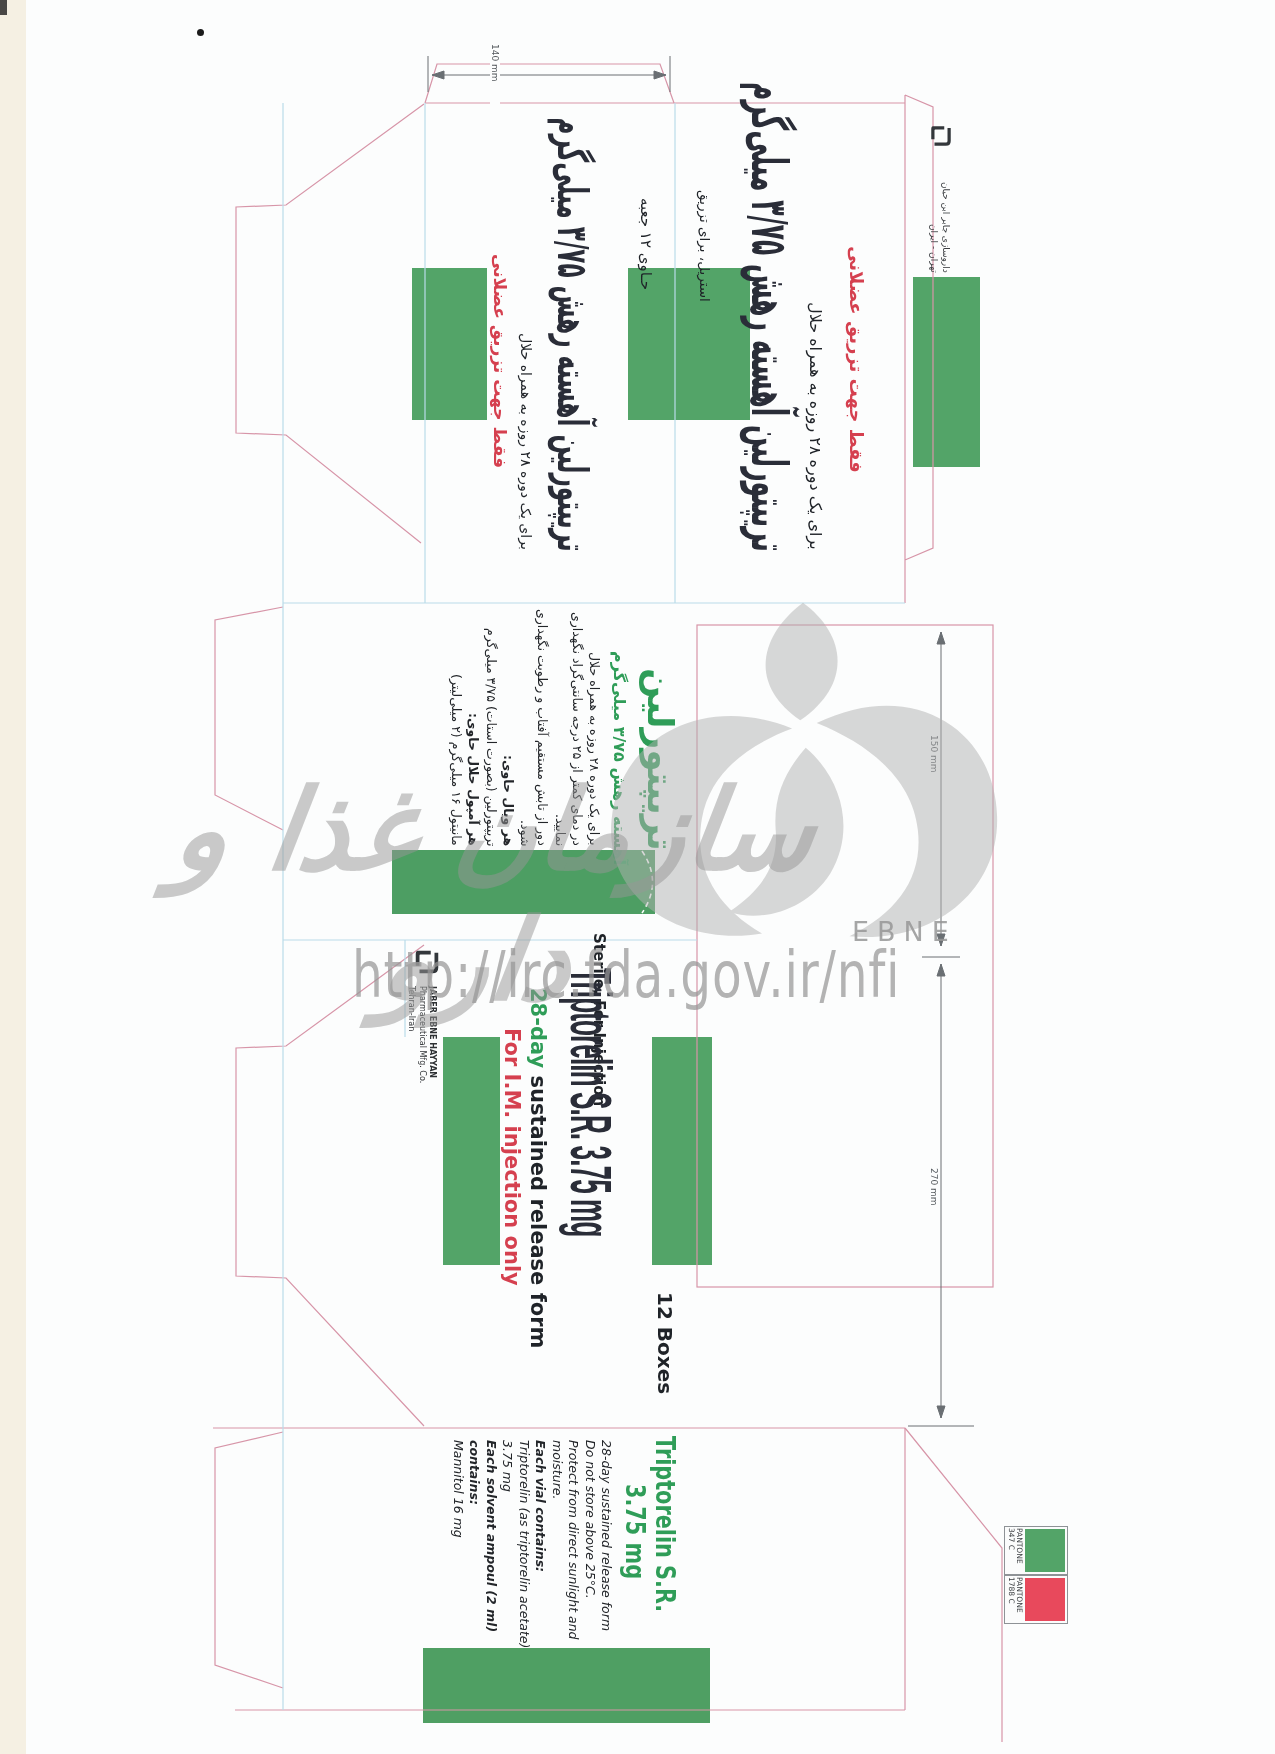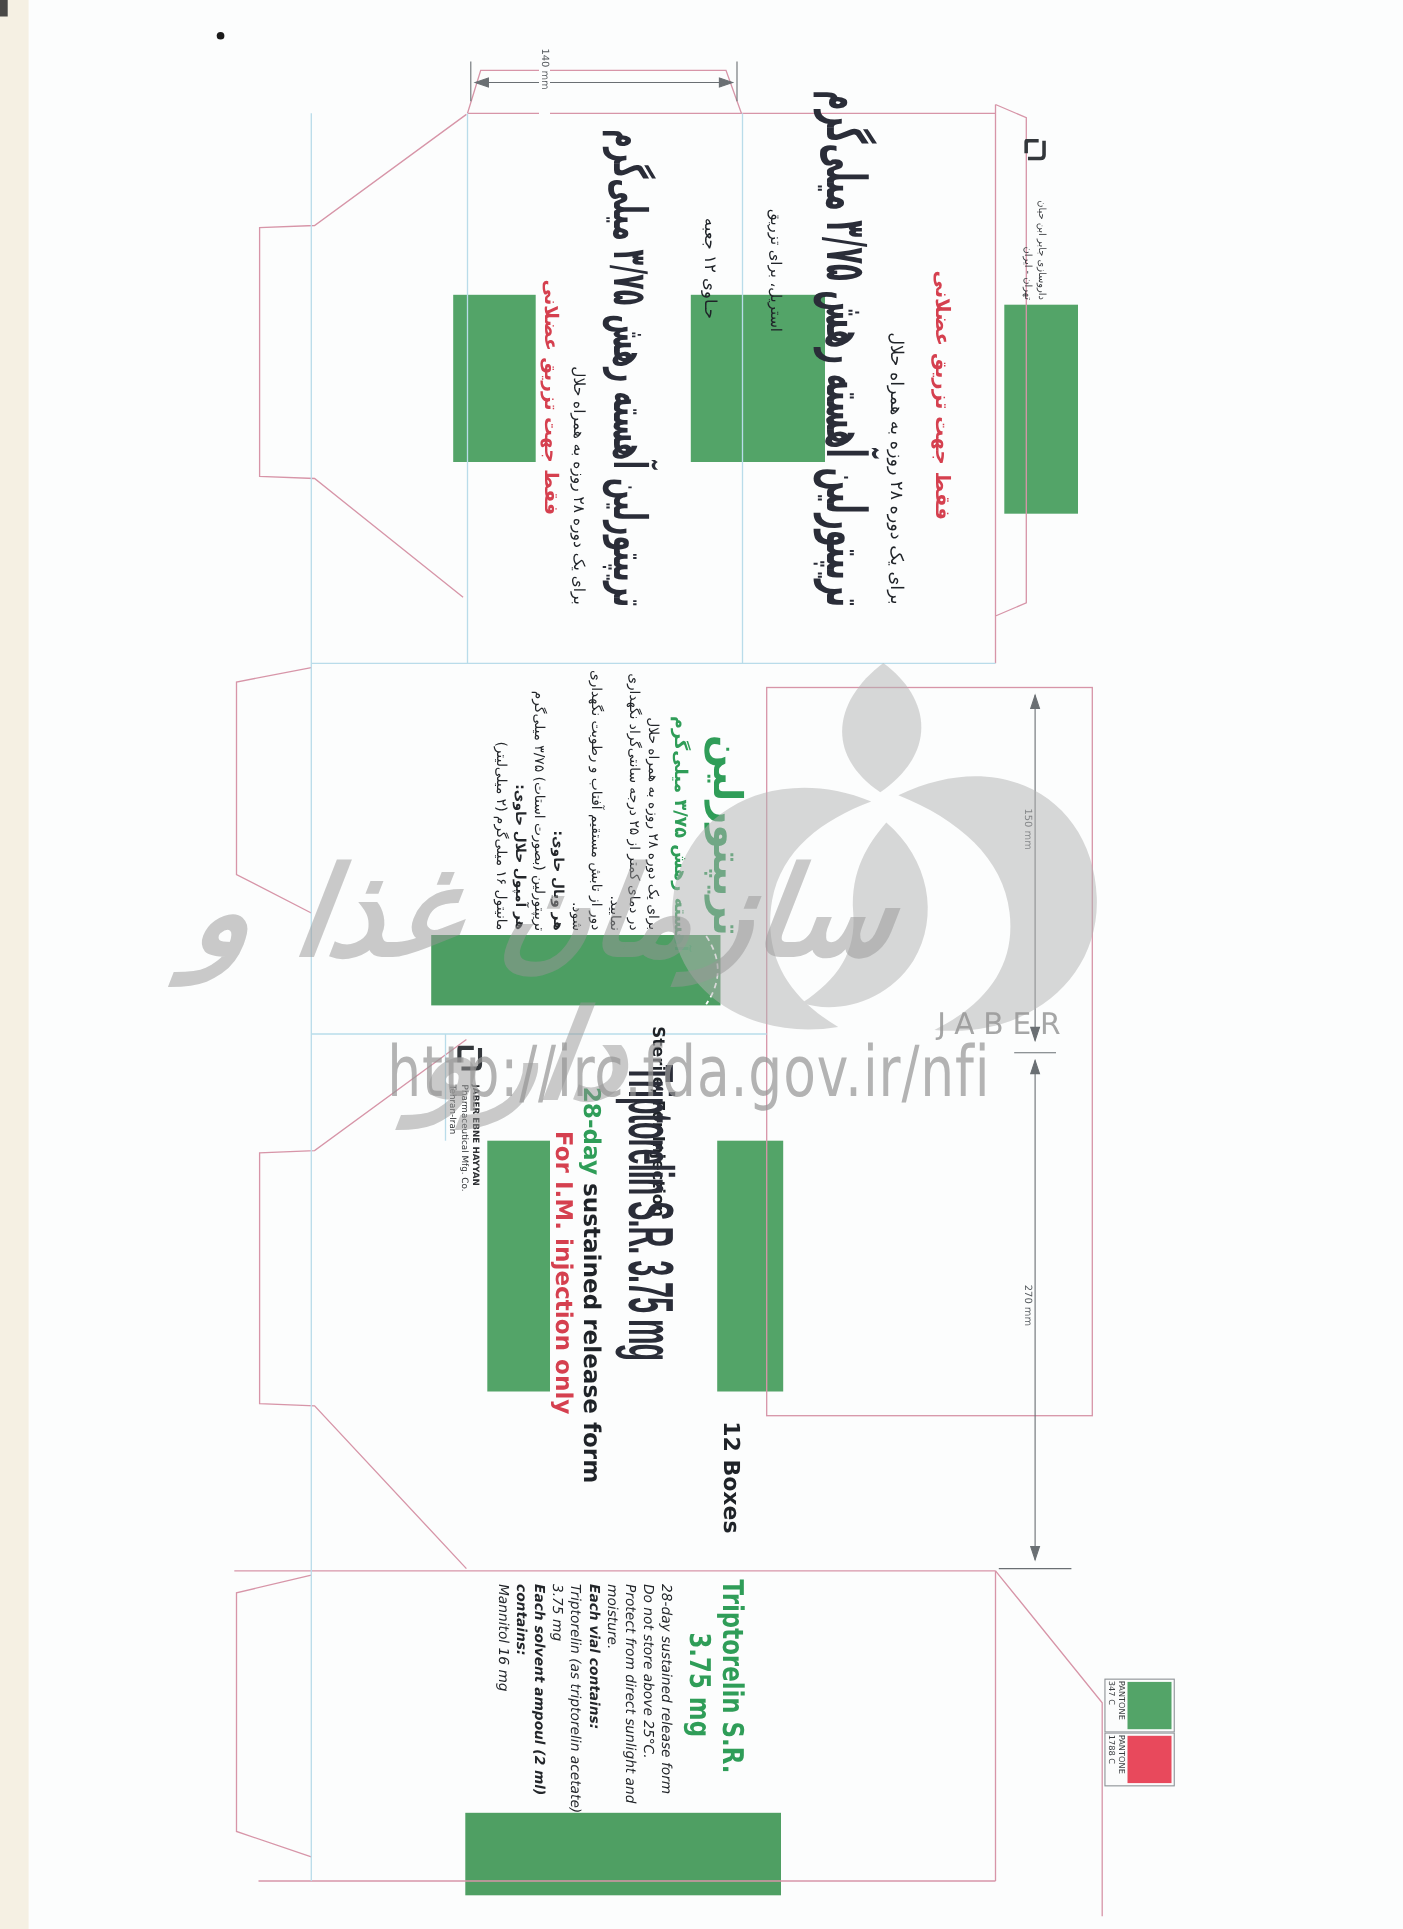--- a/index.html
+++ b/index.html
@@ -165,17 +165,17 @@
   </div>
 
   <svg class="abs" style="left:598px;top:580px;opacity:.5;" width="410" height="390" viewBox="0 0 300 260">
     <g fill="#b2b2b2">
       <path d="M150 4 C118 28 110 64 148 90 C188 62 180 26 150 4 Z"></path>
       <path d="M160 92 C230 58 290 96 292 160 C294 214 246 254 184 248 C220 230 238 204 234 170 C230 134 200 108 160 92 Z"></path>
       <path d="M142 96 C78 70 16 102 10 162 C4 220 60 256 120 246 C86 226 70 198 76 162 C82 128 110 108 142 96 Z"></path>
       <path d="M152 110 C180 134 188 172 170 202 C152 230 118 238 96 230 C120 214 132 196 130 170 C128 142 140 124 152 110 Z"></path>
     </g>
   </svg>
-  <div class="abs wm" style="left:852px;top:916px;font-size:27px;letter-spacing:8px;opacity:.85;">JABER</div>
+  <div class="abs wm" style="left:852px;top:916px;font-size:27px;letter-spacing:8px;opacity:.85;">EBNE</div>
   <div class="abs wm fa" style="left:85px;top:765px;width:810px;height:205px;font-size:112px;font-weight:bold;font-style:italic;opacity:.5;transform:skewX(-8deg);text-align:center;">سازمان غذا و دارو</div>
   <div class="abs wm" style="left:352px;top:938px;font-size:64px;opacity:.72;transform:scaleX(.76);transform-origin:top left;letter-spacing:1px;">http://irc.fda.gov.ir/nfi</div>
 
 </div>
 
 </body></html>

